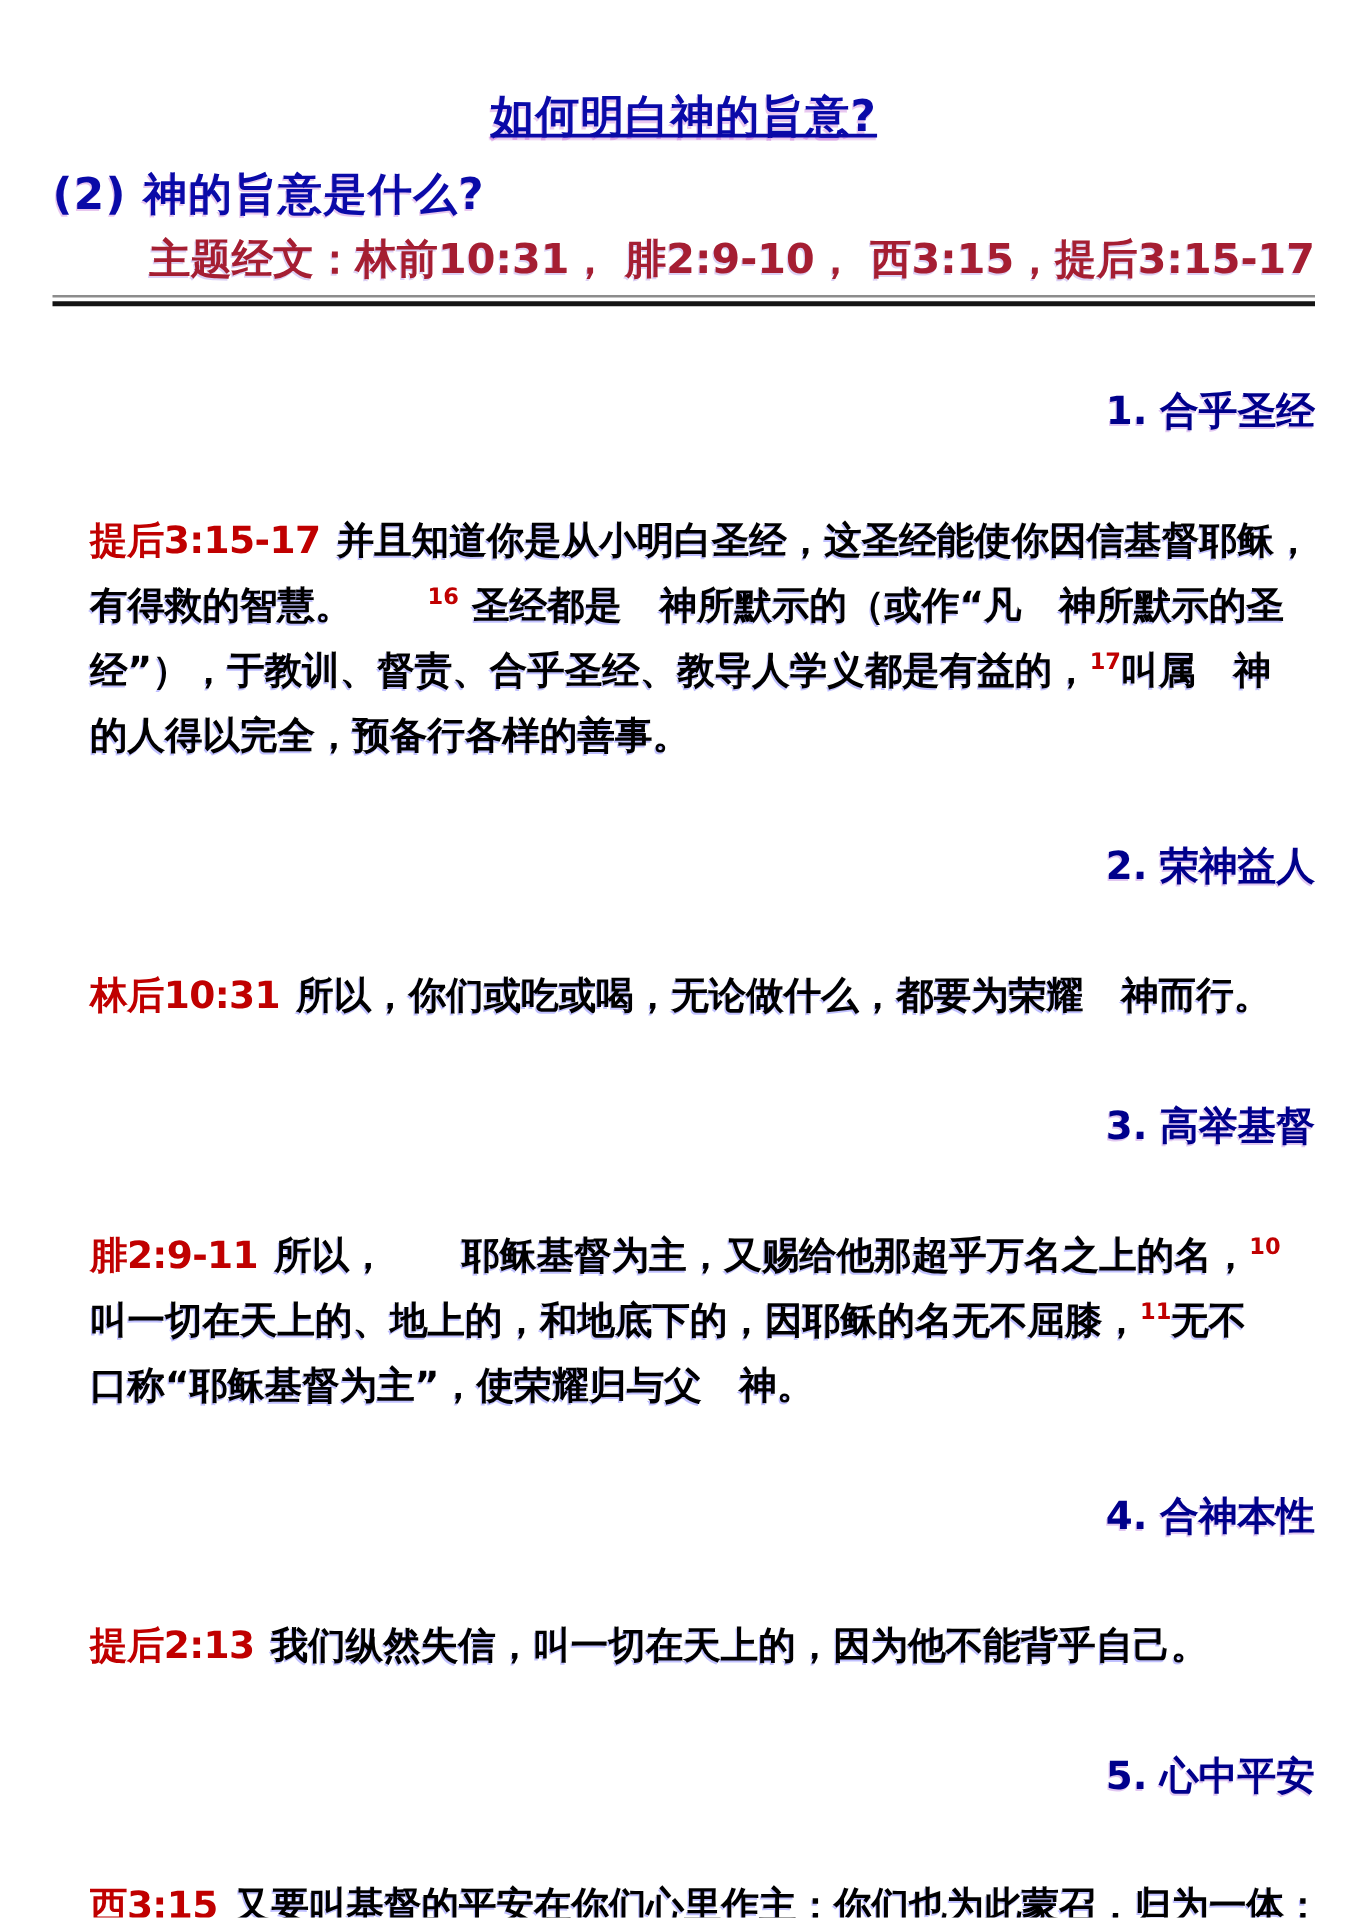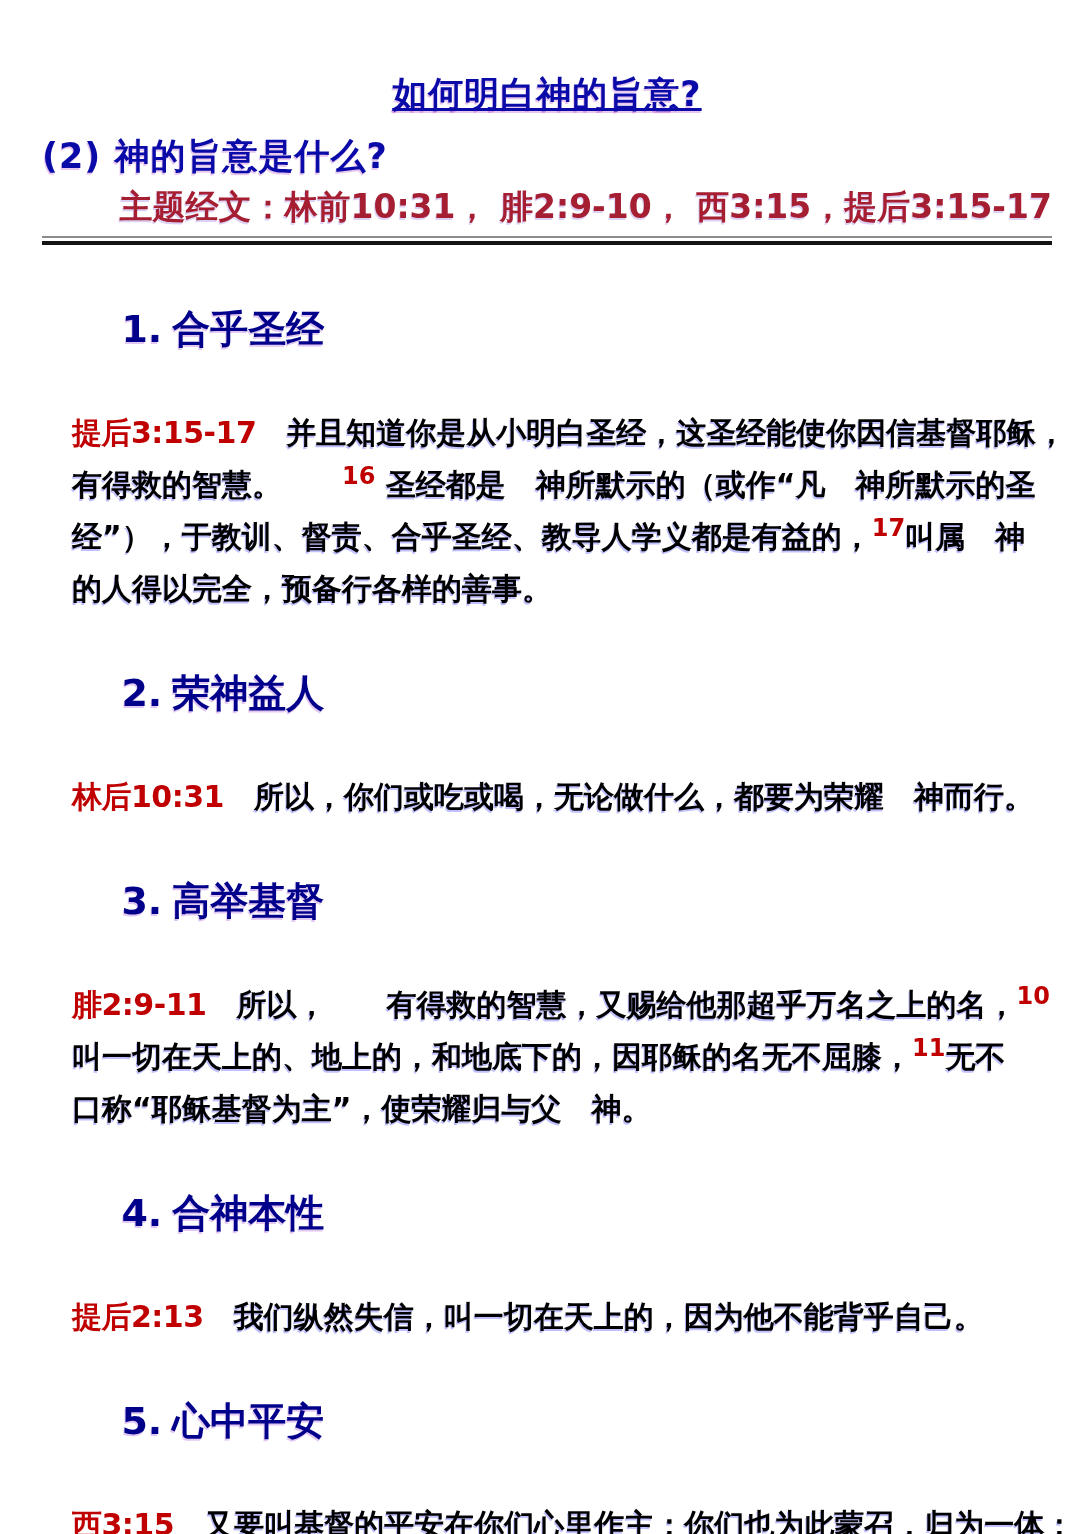--- a/index.html
+++ b/index.html
@@ -34,42 +34,43 @@
   }
   .rule {
     margin-top: 11px;
     height: 3px;
     border-top: 2px solid var(--rule-gray);
     border-bottom: 4px solid var(--rule-dark);
   }
 
   .sections { margin-top: 6px; }
   .sec-heading {
-    font-size: 38px; line-height: 52px;
+    font-size: 31px; line-height: 52px;
     color: var(--heading-blue);
     white-space: pre;
     text-shadow: -1px 2px 0 rgba(120, 0, 190, 0.22);
+    text-align: right;
   }
   .sec-num { margin-right: 10px; }
 
   .line {
     font-size: 30px; line-height: 52px;
     margin-left: 30px;
     color: var(--body-black);
     white-space: pre;
     text-shadow: -1px 2px 0 rgba(30, 30, 255, 0.28);
   }
   .line .ref {
     color: var(--ref-red);
-    margin-right: 30px;
+    margin-right: 13px;
     letter-spacing: -0.5px;
     text-shadow: none;
   }
   .line .sup {
-    font-size: 24px;
+    font-size: 18px;
     color: var(--ref-red);
     vertical-align: 11px;
     line-height: 0;
     text-shadow: none;
   }
 </style>
 </head>
 <body>
 
 <div class="doc">
@@ -97,21 +98,21 @@
     <div class="verses">
           <div class="line"><span class="ref">林后10:31</span><span>所以，你们或吃或喝，无论做什么，都要为荣耀　神而行。</span></div>
         </div>
   </section>
 
   <section class="section">
     <div class="sec-heading">
       <span class="sec-num">3.</span><span class="sec-title">高举基督</span>
     </div>
     <div class="verses">
-          <div class="line"><span class="ref">腓2:9-11</span><span>所以，　　有得救的智慧，又赐给他那超乎万名之上的名，</span><span class="sup">10</span></div>
+          <div class="line"><span class="ref">腓2:9-11</span><span>所以，　　耶稣基督为主，又赐给他那超乎万名之上的名，</span><span class="sup">10</span></div>
           <div class="line"><span>叫一切在天上的、地上的，和地底下的，因耶稣的名无不屈膝，</span><span class="sup">11</span><span>无不</span></div>
           <div class="line"><span>口称“耶稣基督为主”，使荣耀归与父　神。</span></div>
         </div>
   </section>
 
   <section class="section">
     <div class="sec-heading">
       <span class="sec-num">4.</span><span class="sec-title">合神本性</span>
     </div>
     <div class="verses">

